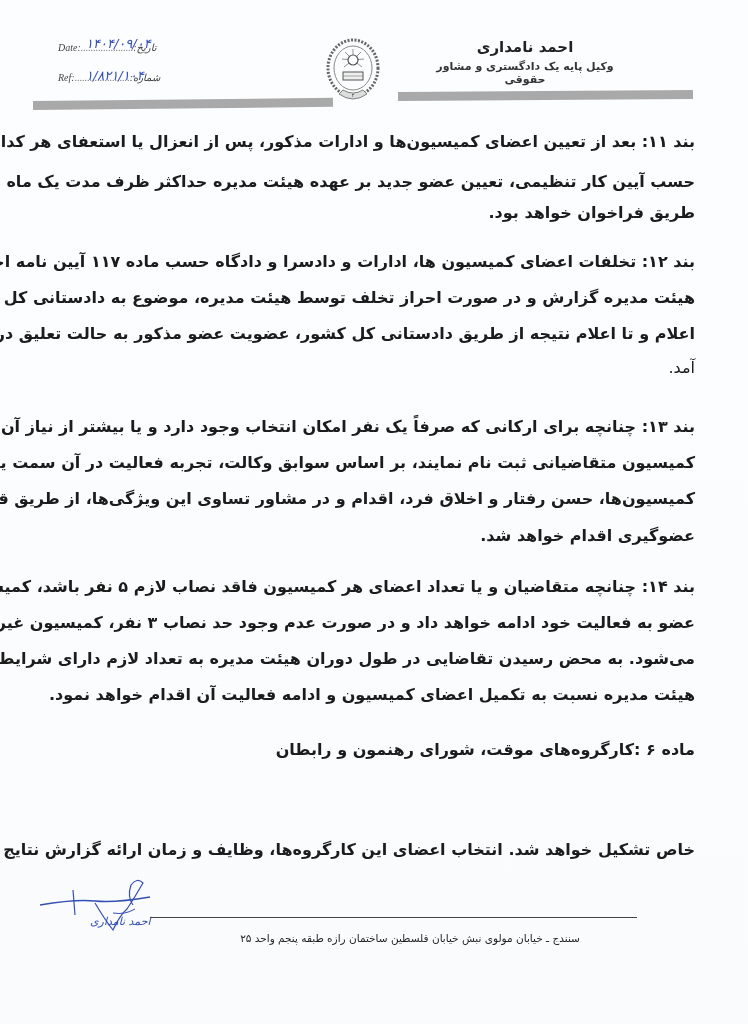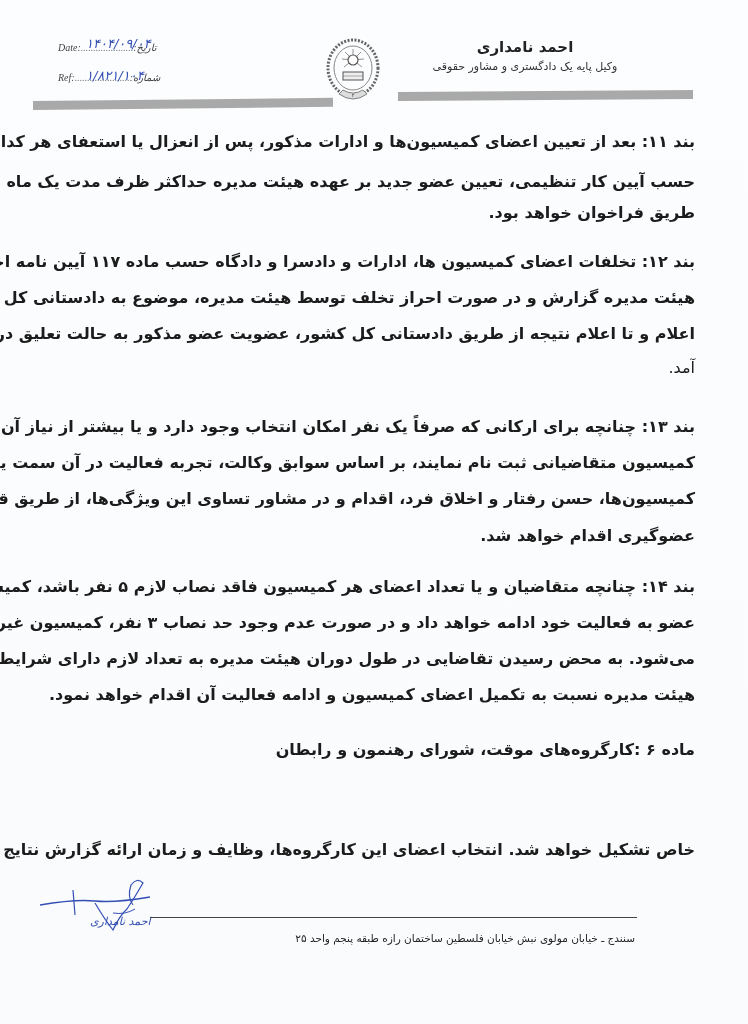--- a/index.html
+++ b/index.html
@@ -9,21 +9,21 @@
     position: relative;
     font-family: "DejaVu Sans", sans-serif;
     color: #1a1a1a;
   }
   .page { position: absolute; inset: 0; background: linear-gradient(180deg,#fcfdfe 0%,#fafbfc 100%); }
 
   
   .hdr-name { position: absolute; top: 38px; left: 450px; width: 150px; text-align: center;
     direction: rtl; font-size: 15px; font-weight: bold; color: #222; }
   .hdr-title { position: absolute; top: 60px; left: 420px; width: 210px; text-align: center;
-    direction: rtl; font-size: 11px; color: #333; }
+    direction: rtl; font-size: 11px; color: #333; font-weight: bold; }
   .hdr-bar { position: absolute; height: 9px; background: #a9a9a9; }
   .hdr-bar.left { left: 33px; top: 101px; width: 300px; transform: rotate(-0.6deg); transform-origin: left; }
   .hdr-bar.right { left: 398px; top: 92px; width: 295px; transform: rotate(-0.4deg); transform-origin: left; }
 
   .emblem { position: absolute; left: 325px; top: 38px; width: 56px; height: 66px; }
 
   .meta { position: absolute; left: 58px; font-family: "Liberation Serif", serif; font-size: 10px; color: #444; font-style: italic; }
   .meta .lbl-en { }
   .meta .dots { letter-spacing: 0; color: #777; }
   .meta .lbl-fa { direction: rtl; unicode-bidi: embed; }
@@ -32,21 +32,21 @@
   .meta.ref { top: 72px; }
 
   
   .line { position: absolute; right: 53px; direction: rtl; text-align: justify;
     font-size: 16px; font-weight: bold; white-space: nowrap; color: #1c1c1c;
     font-family: "DejaVu Sans", sans-serif; }
   .line.full { left: 75px; text-align-last: justify; }
   .line.short { text-align: right; }
 
   .footer-line { position: absolute; left: 150px; top: 917px; width: 487px; height: 1px; background: #444; }
-  .address { position: absolute; left: 185px; top: 932px; width: 450px; direction: rtl; text-align: right;
+  .address { position: absolute; left: 185px; top: 932px; width: 450px; direction: rtl; text-align: center;
     font-size: 10.5px; color: #222; }
   .signature { position: absolute; left: 35px; top: 875px; width: 120px; height: 60px; }
   .sign-name { position: absolute; left: 90px; top: 915px; direction: rtl; font-size: 11px; color: #3550b5; font-style: italic; }
 </style>
 </head>
 <body>
 
 <div class="page">
 
   <div class="meta date">

